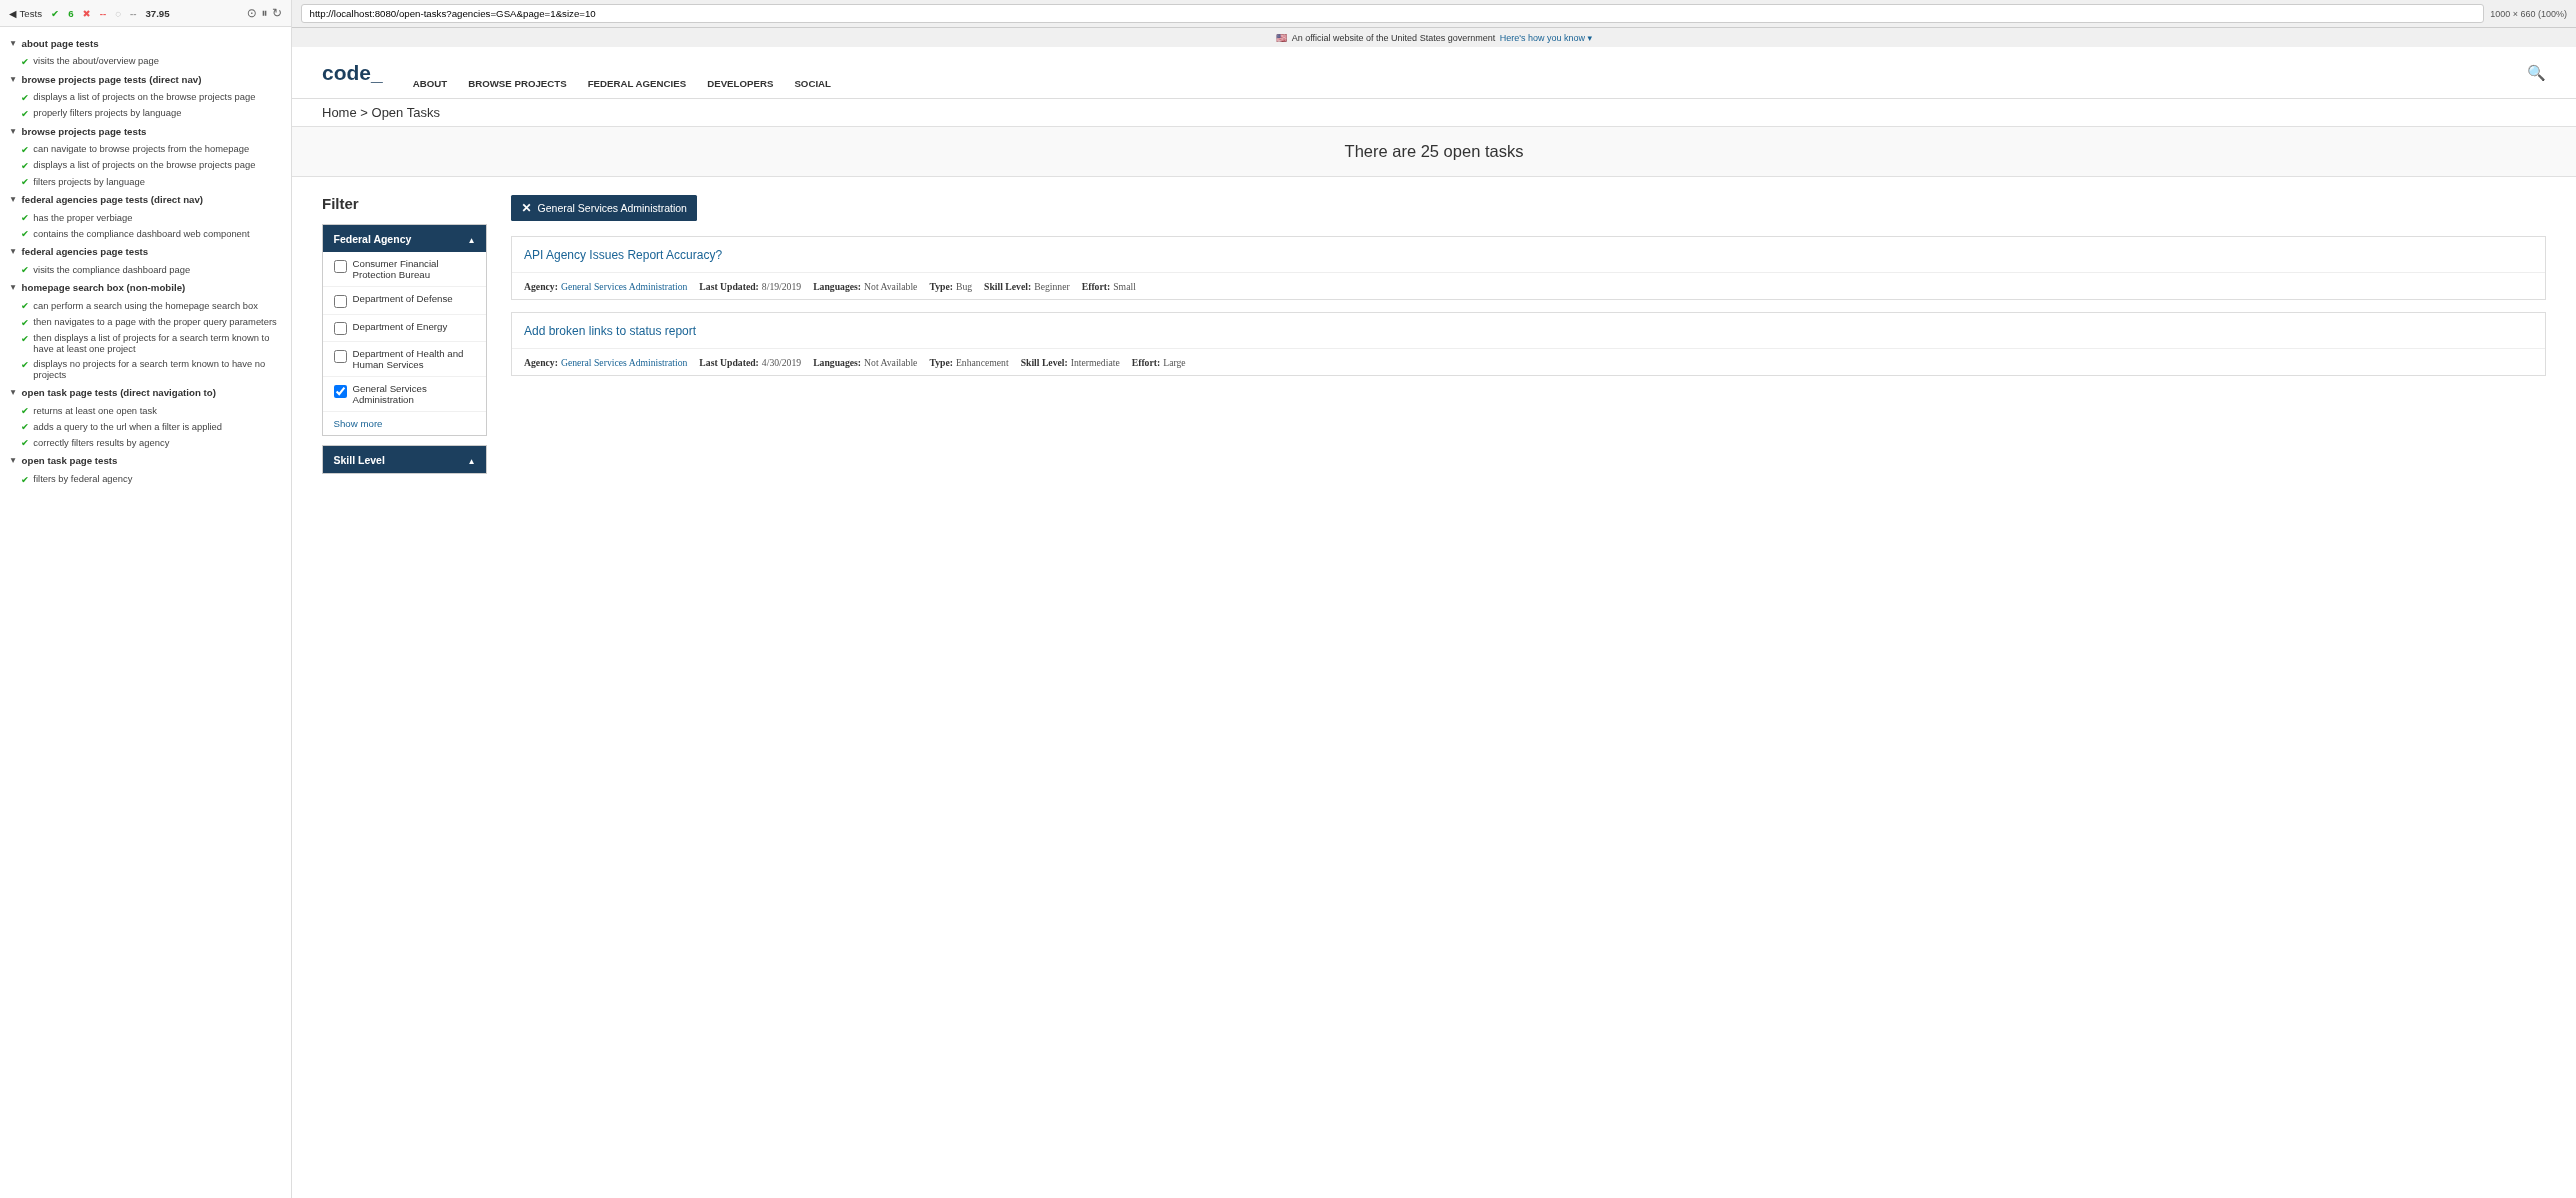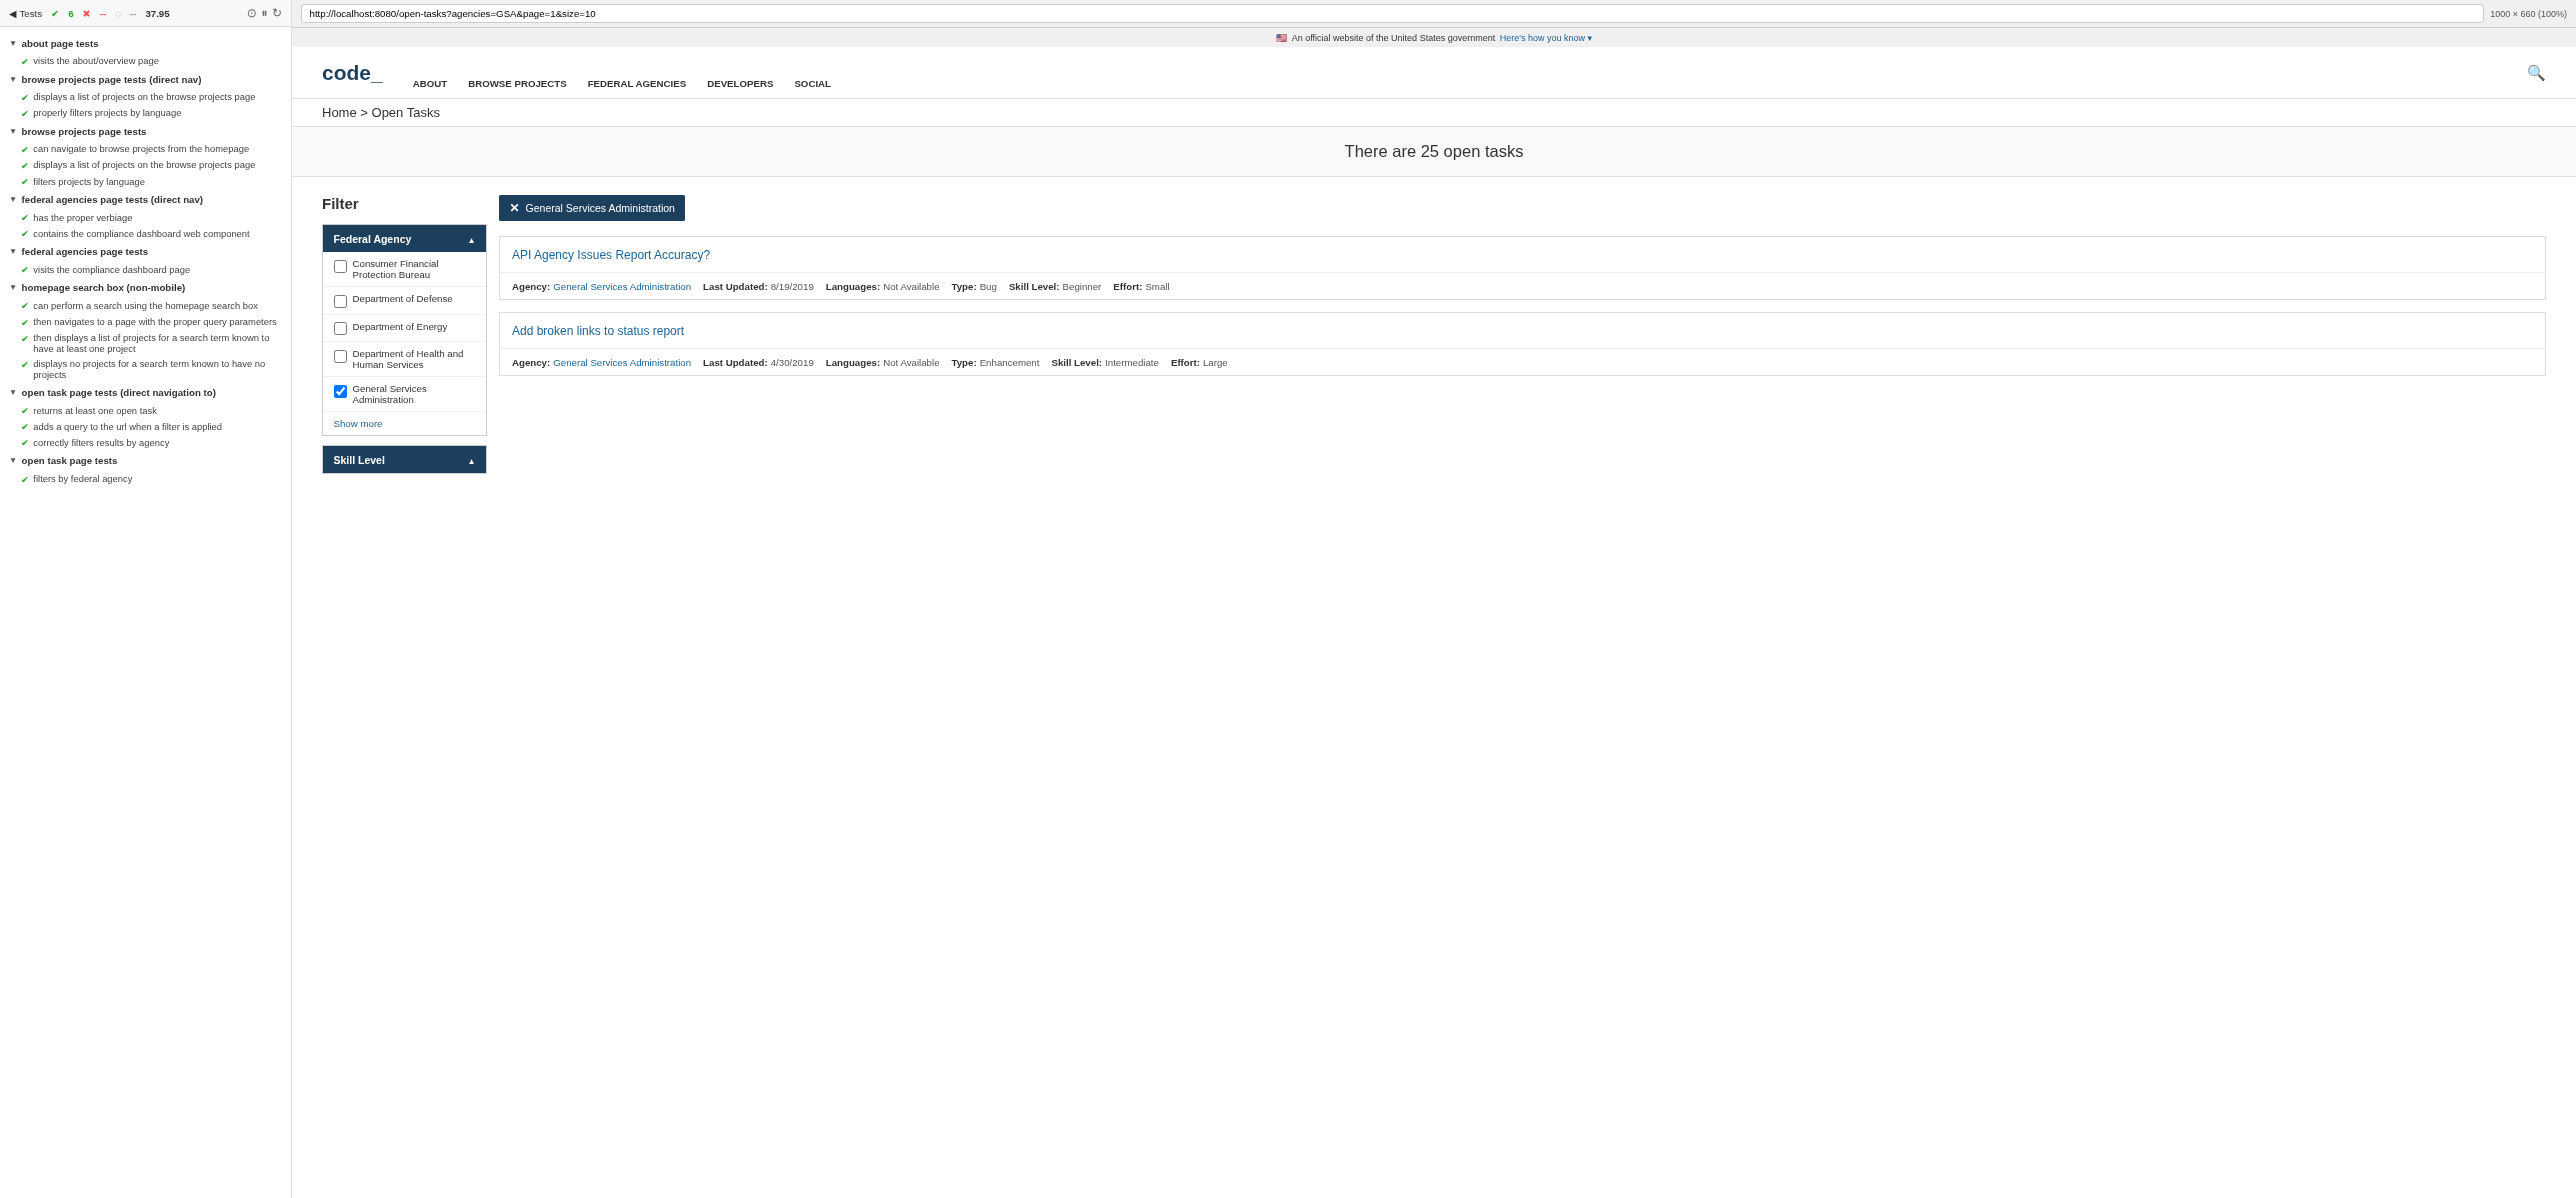--- a/index.html
+++ b/index.html
@@ -97,21 +97,21 @@
     }
     .breadcrumb a { color: #1a6496; text-decoration: none; }
     .breadcrumb span { color: #333; }
 
     .page-title-bar {
       background: #f9f9f9; border-bottom: 1.5px solid #e0e0e0;
       padding: 15px 30px; text-align: center;
     }
     .page-title-bar h1 { font-size: 16.5px; color: #333; font-weight: normal; }
 
-    .main-content { display: flex; padding: 18px 30px; gap: 12px; }
+    .main-content { display: flex; padding: 18px 30px; gap: 24px; }
 
     
     .filter-sidebar { width: 165px; min-width: 165px; }
     .filter-title { font-size: 15px; font-weight: bold; color: #333; margin-bottom: 12px; }
 
     .filter-section { border: 0.7px solid #ccc; margin-bottom: 9px; }
 
     .filter-section-header {
       display: flex; justify-content: space-between; align-items: center;
       padding: 7.5px 10.5px; background: #1c3f5e; color: #fff;
@@ -148,21 +148,21 @@
 
     .task-card-title {
       padding: 10.5px 12px; border-bottom: 0.7px solid #eee;
     }
     .task-card-title a {
       color: #1a6496; text-decoration: none; font-size: 12px;
     }
 
     .task-card-meta {
       padding: 7.5px 12px; display: flex; flex-wrap: wrap; gap: 12px;
-      font-size: 9.7px; color: #333;
+      font-size: 9.7px; color: #333; font-family: Liberation Serif, serif;
     }
     .task-meta-item { display: flex; gap: 3px; }
     .task-meta-label { font-weight: bold; }
     .task-meta-value { color: #555; }
     .task-meta-link { color: #1a6496; text-decoration: none; }
 
     .chevron-up::before { content: "▲"; font-size: 8.2px; }
   </style>
 </head>
 <body>

